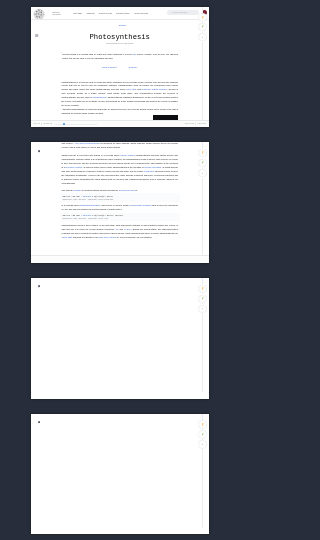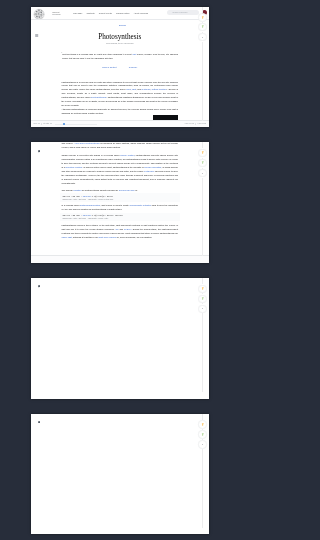--- a/index.html
+++ b/index.html
@@ -41,21 +41,21 @@
   .rail .ln.top{flex:0 0 6.2px;}
   .tool{width:6.4px;height:6.4px;border-radius:50%;background:#fff;border:.3px solid #f2f3f4;
         display:flex;align-items:center;justify-content:center;flex:0 0 auto;margin:.45px 0;
         box-shadow:0 0 .8px rgba(0,0,0,.05);}
   .tool svg{display:block;}
   
   .sideicon{position:absolute;left:6.8px;width:2.3px;height:2.6px;}
   .sideicon svg{display:block;}
 
   
-  h1.title{font-size:7.2px;font-weight:400;text-align:center;font-family:Liberation Serif, serif;
+  h1.title{font-size:7.2px;font-weight:400;text-align:center;font-family:Liberation Mono, monospace;
            margin:3.6px 0 0;color:#000;letter-spacing:0;line-height:8px;}
   .sub{text-align:center;font-size:1.62px;color:#7a7f85;margin-top:1.9px;line-height:2px;}
   .leadwrap{margin:8.2px 30.5px 0 31.2px;position:relative;}
   .leadwrap .qm{position:absolute;left:-1.3px;top:-.1px;font-size:3px;color:#b4b7bb;font-family:"Liberation Serif",serif;line-height:3px;}
   .lead{font-size:2.05px;line-height:3.8px;color:#202122;text-align:justify;}
   .lead a{color:#3366cc;text-decoration:none;}
   .quick{display:flex;justify-content:center;gap:12.4px;margin-top:5.6px;}
   .quick span{font-size:1.95px;color:#3366cc;line-height:2.6px;}
 
   .art{padding:0 30.5px;margin-top:11.5px;position:static;}

